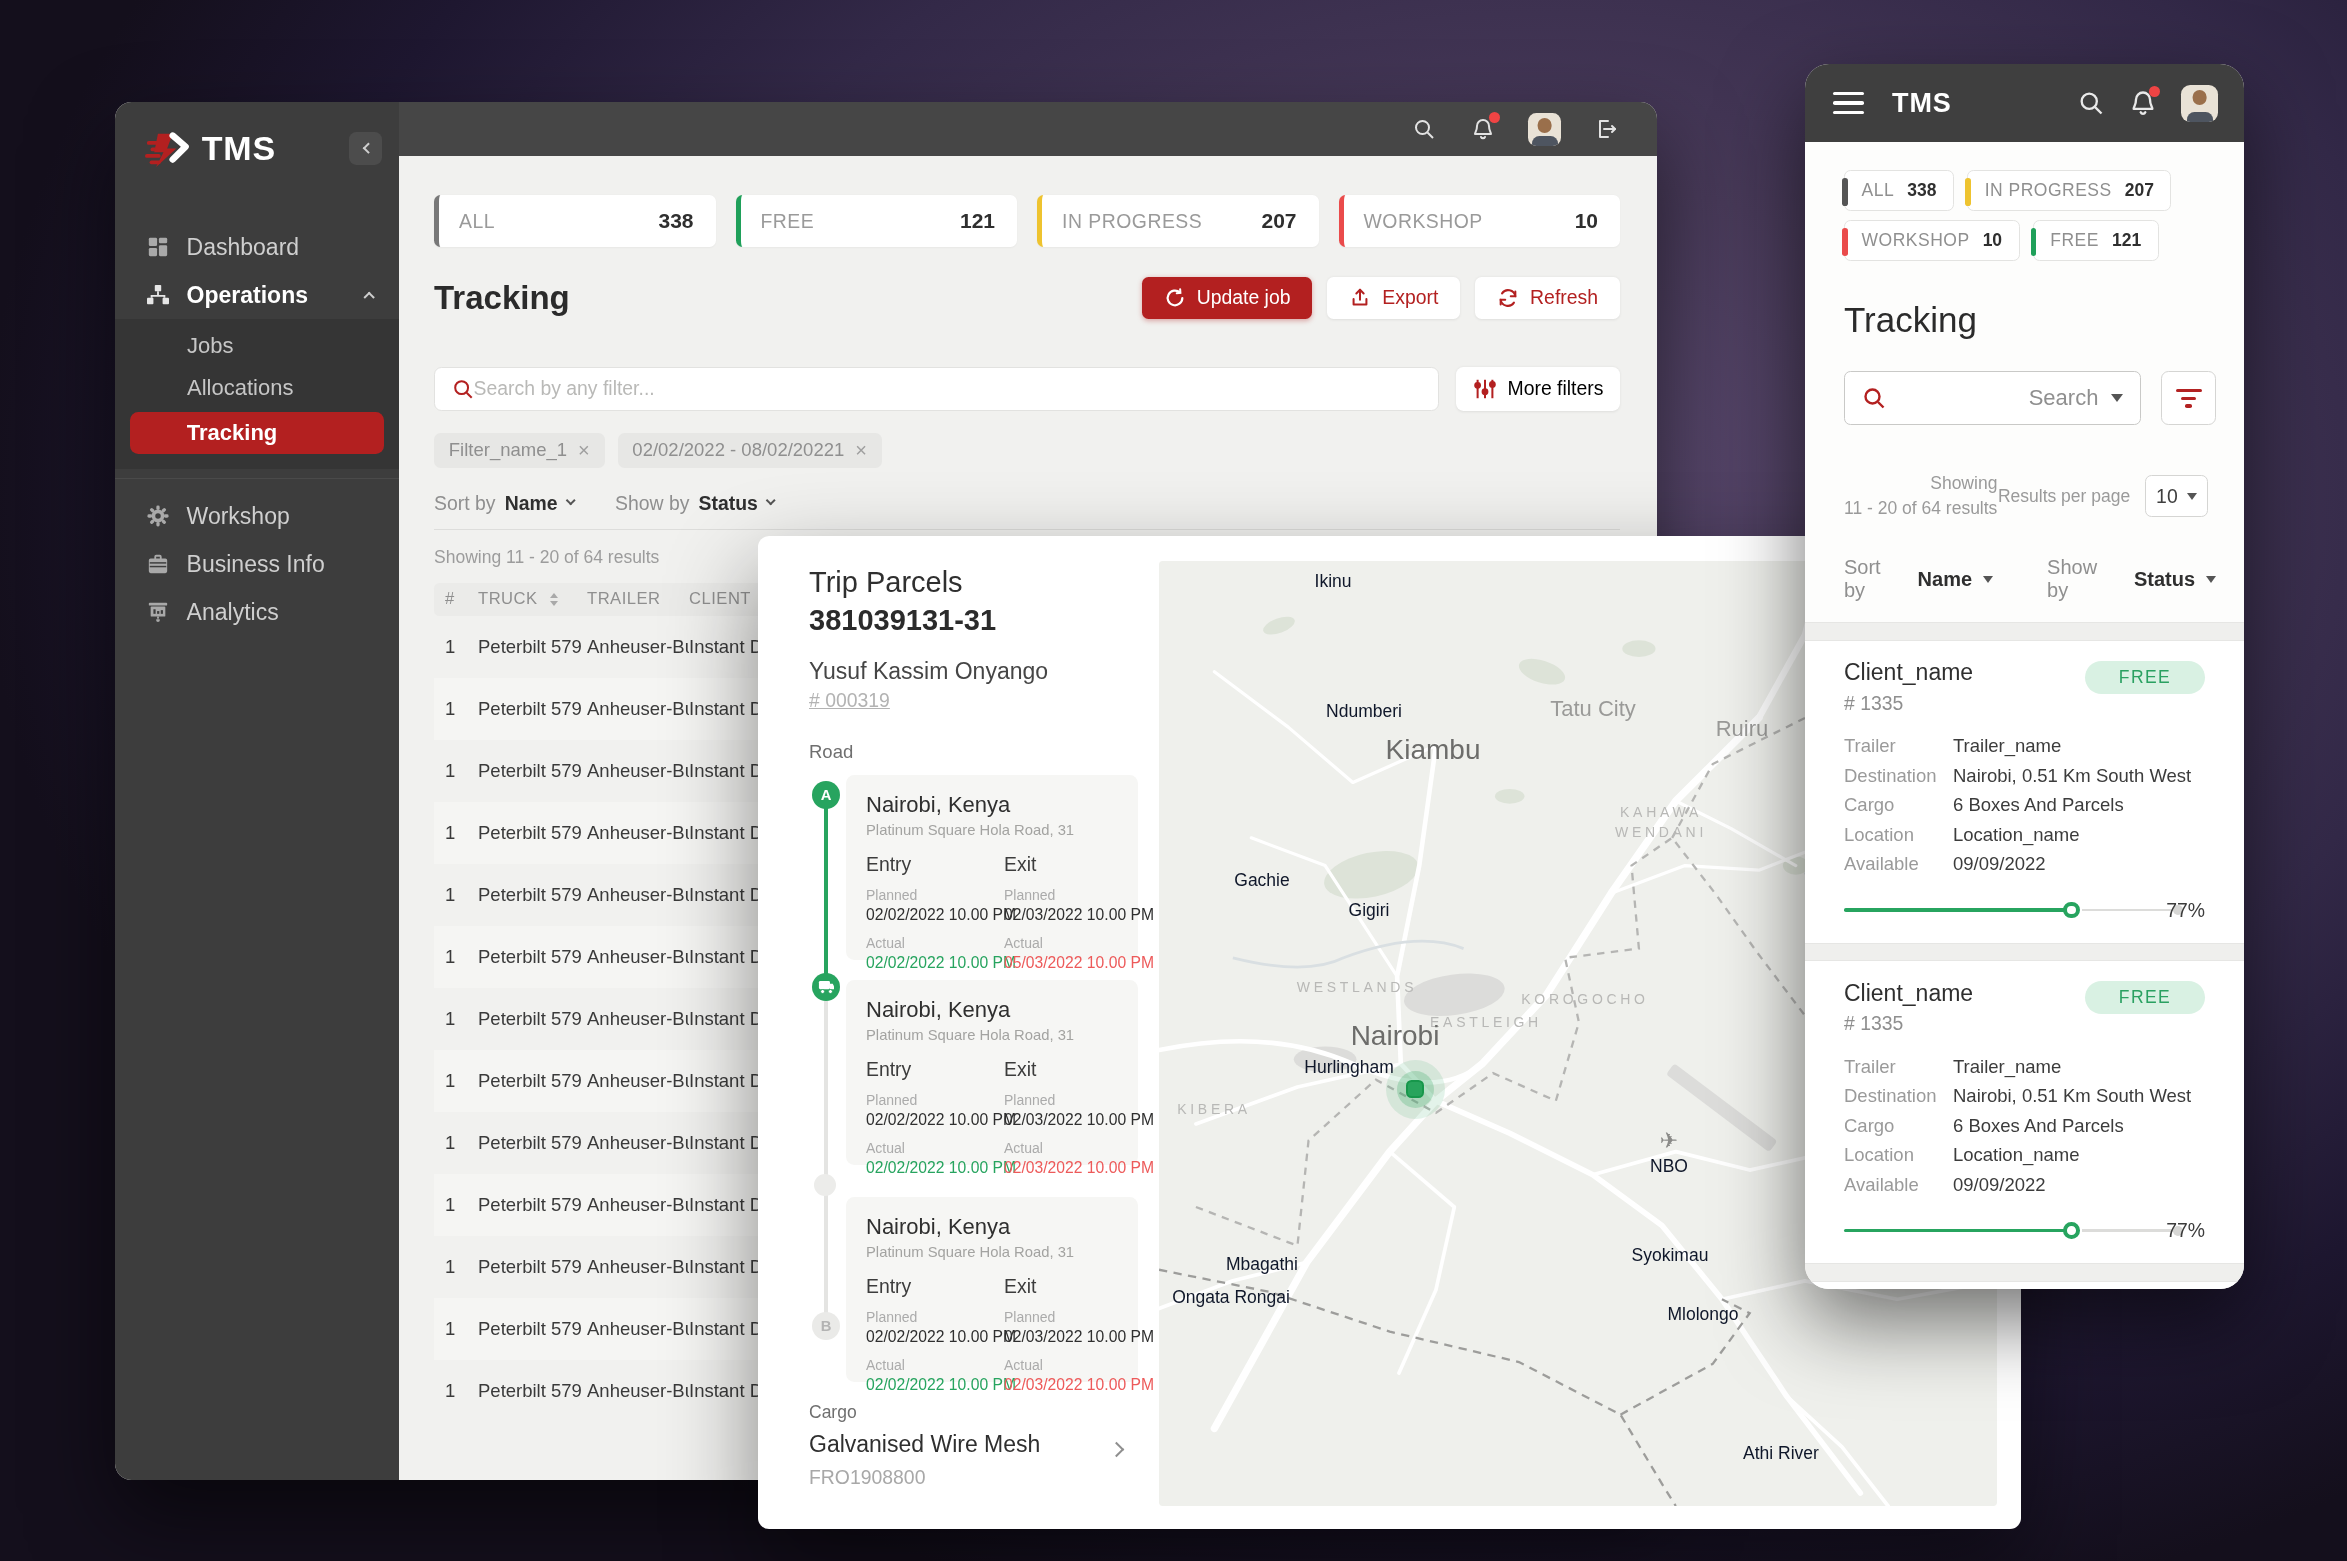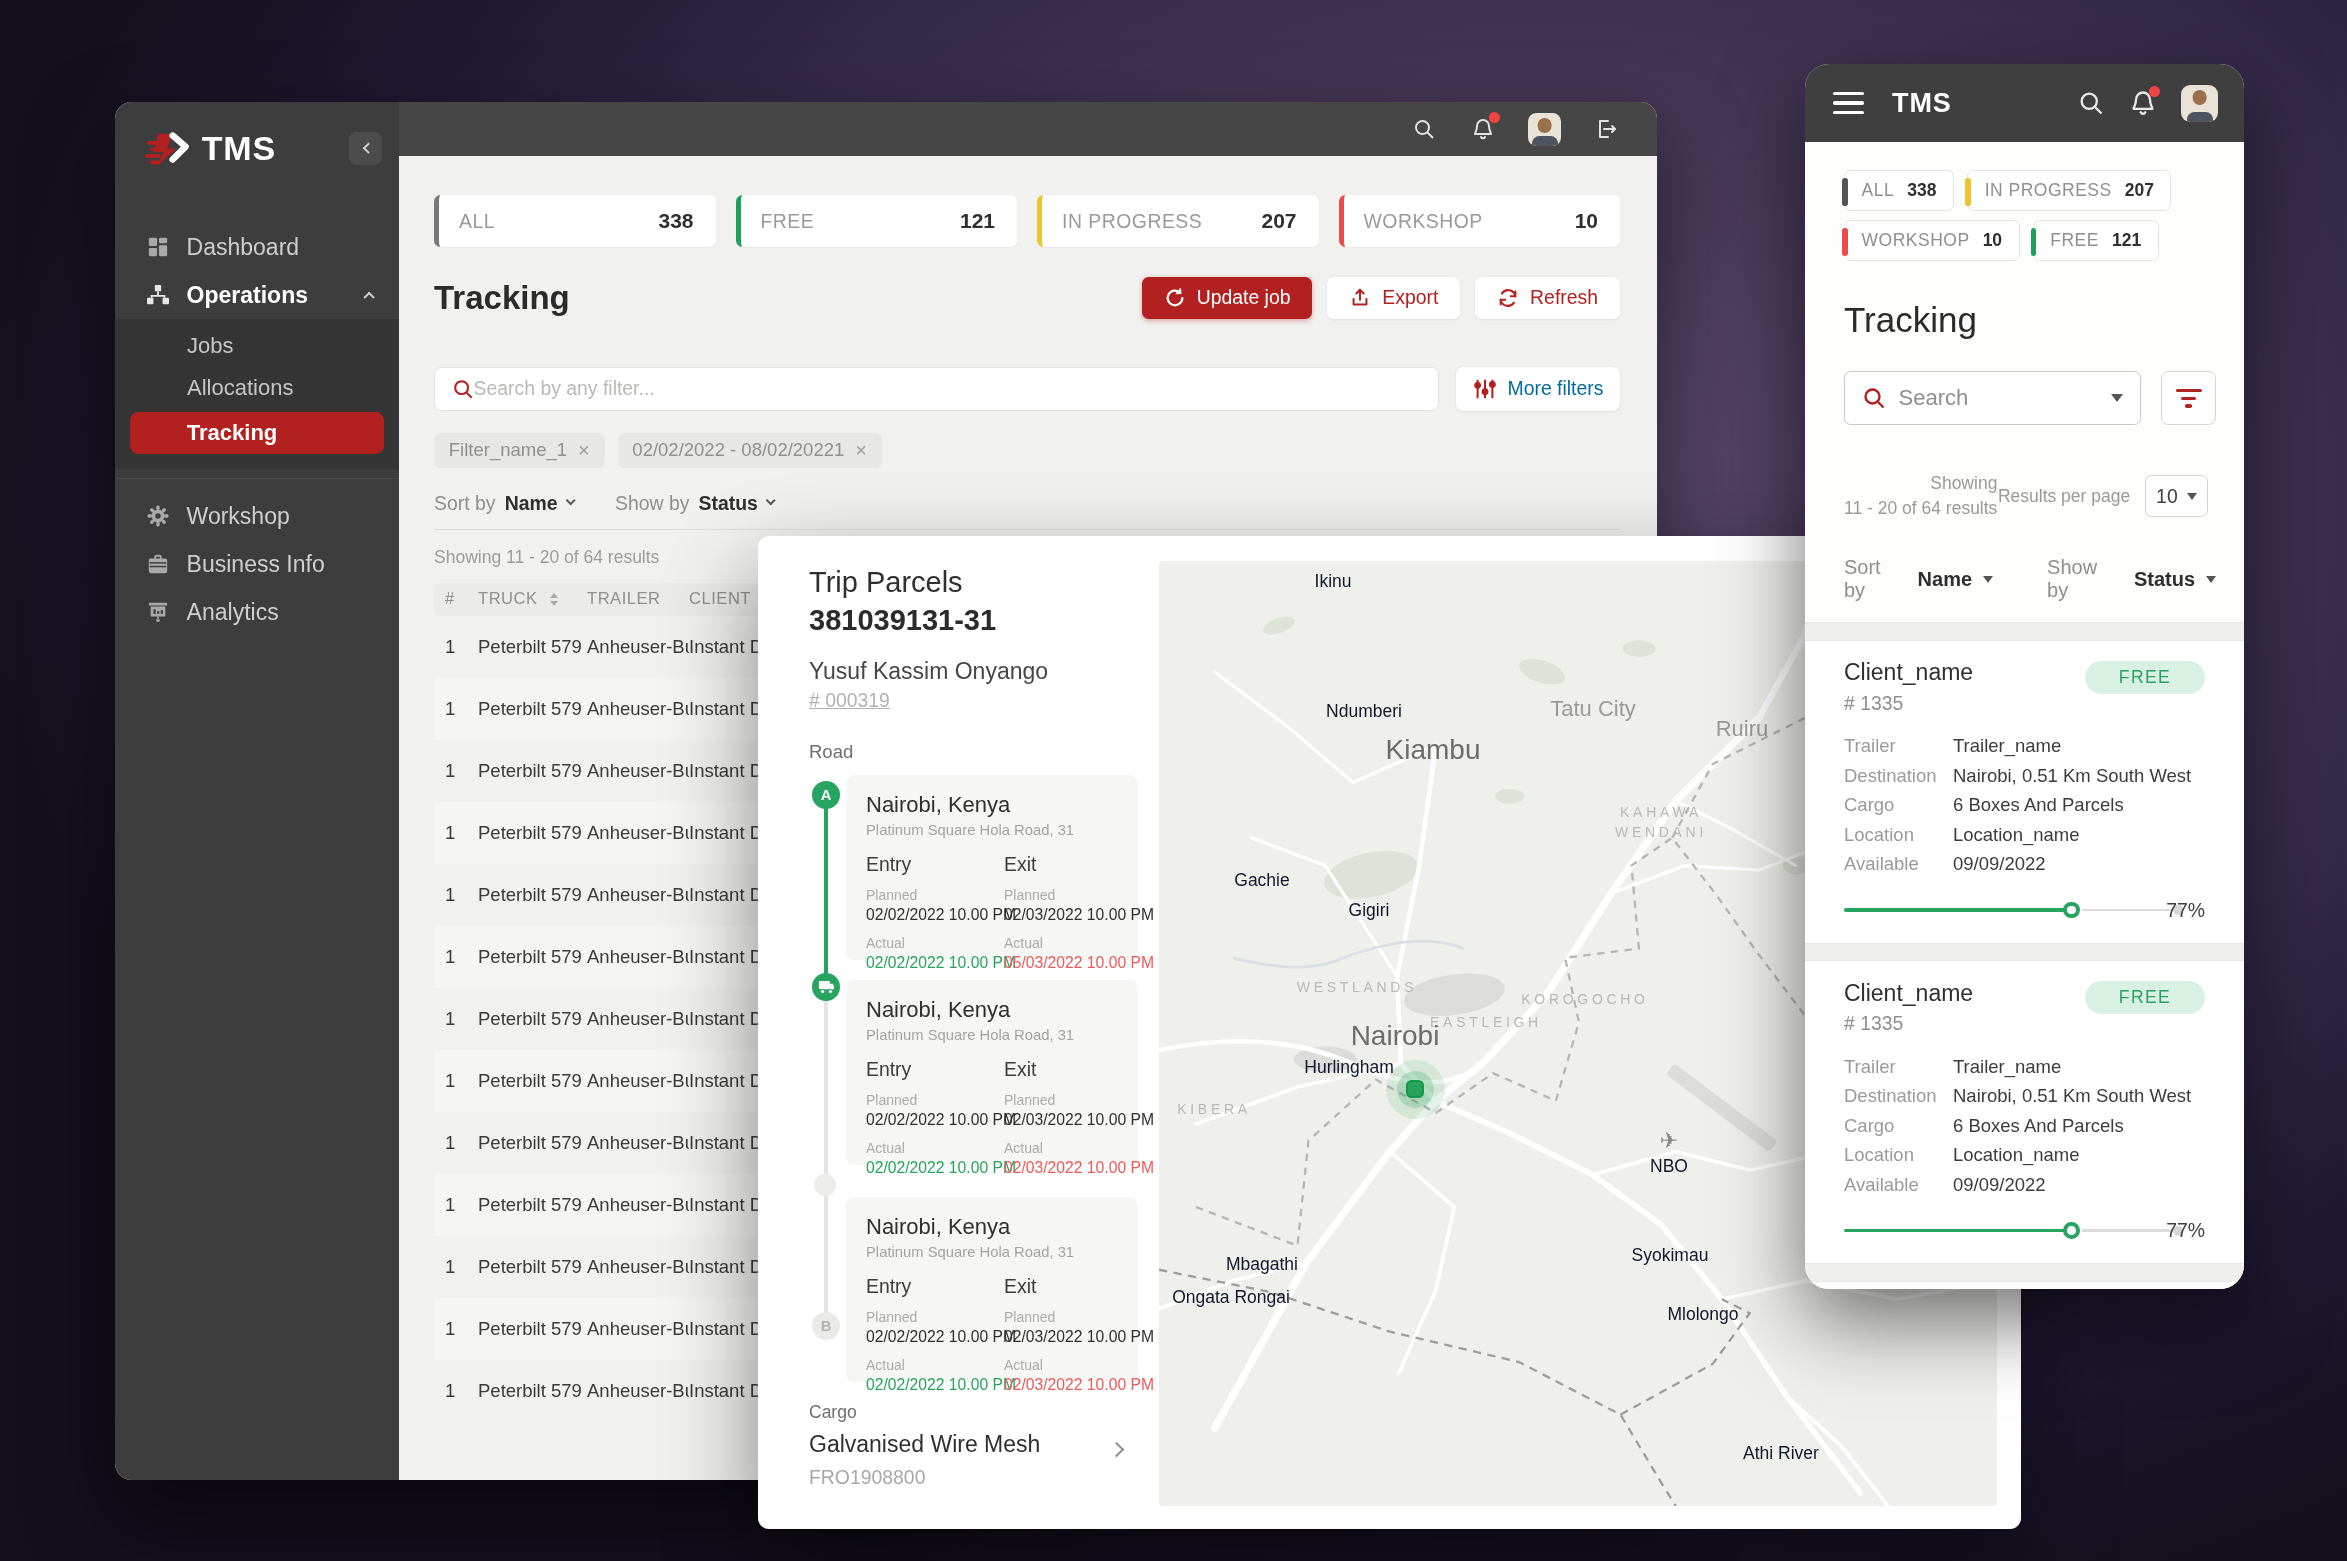--- a/index.html
+++ b/index.html
@@ -82,21 +82,21 @@
 
   .search-row { margin-top:48px; display:flex; gap:16.6px; }
   .search-box {
     flex:1; height:44px; background:#fff; border:0.9px solid #e2e2e0; border-radius:7.4px;
     display:flex; align-items:center; padding:0 16.6px; 
   }
   .search-box input { border:none; outline:none; flex:1; font-size:19.4px; color:#555; background:transparent; font-family:inherit; }
   .search-box input::placeholder { color:#b9b9b7; }
   .morefilters {
     width:164px; height:44px; background:#fff; border-radius:7.4px; box-shadow:0 0.9px 2.8px rgba(0,0,0,.08);
-    display:flex; align-items:center; justify-content:center; gap:11px; font-size:19.4px; color:#0369a1; cursor:pointer;
+    display:flex; align-items:center; justify-content:center; gap:11px; font-size:19.4px; color:#000000; cursor:pointer;
   }
 
   .chips-row { margin-top:22px; display:flex; gap:13px; }
   .chip {
     height:35px; background:#e7e7e5; border-radius:6.5px; display:flex; align-items:center; gap:11px;
     padding:0 14.8px; font-size:18.5px; color:#8f8f8f;
   }
   .chip .x { font-size:20px; color:#9f9f9f; cursor:pointer; }
 
   .sort-row { margin-top:24px; display:flex; align-items:center; gap:41px; padding-bottom:14.8px; border-bottom:0.9px solid #dddddb; }
@@ -204,21 +204,21 @@
   .ph-chip .bar { position:absolute; left:-2.8px; top:6.5px; width:5.5px; height:28px; border-radius:2.8px; }
   .ph-chip .lbl { font-size:17.5px; color:#8f8f8f; letter-spacing:0.5px; }
   .ph-chip .cnt { font-size:17.5px; font-weight:700; color:#2f2f2f; }
 
   .ph-h1 { margin:39px 0 0 11px; font-size:35px; font-weight:500; color:#2b2b2b; }
   .ph-search-row { margin:31px 0 0 11px; display:flex; gap:20px; }
   .ph-search {
     width:297px; height:54px; border:1.4px solid #c9c9c7; border-radius:6.5px; background:#fff;
     display:flex; align-items:center; padding:0 16.6px; gap:13px;
   }
-  .ph-search input { flex:1; border:none; outline:none; font-size:22px; color:#555; background:transparent; font-family:inherit; min-width:0; }
+  .ph-search input { flex:1; border:none; outline:none; font-size:22px; color:#555; background:transparent; font-family:inherit; min-width:0;text-align:right; }
   .ph-search input::placeholder { color:#8f8f8f; }
   .caret { width:0; height:0; border-left:6.5px solid transparent; border-right:6.5px solid transparent; border-top:8.3px solid #555; }
   .ph-filter {
     width:55px; height:54px; border:1.4px solid #d5d5d3; border-radius:7.4px; background:#fff;
     display:flex; flex-direction:column; align-items:center; justify-content:center; gap:4.6px; cursor:pointer;
   }
   .ph-filter i { display:block; background:#b32222; border-radius:1.8px; height:3.2px; }
   .ph-filter .f1 { width:26px; } .ph-filter .f2 { width:15.7px; } .ph-filter .f3 { width:6.5px; }
 
   .ph-meta { margin:46px 8px 0 11px; display:flex; align-items:center;text-align:right; }

